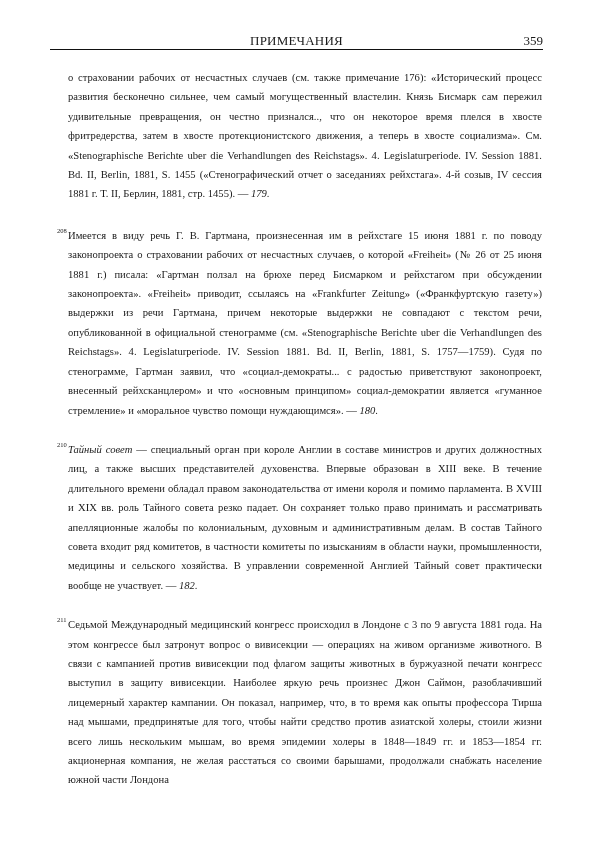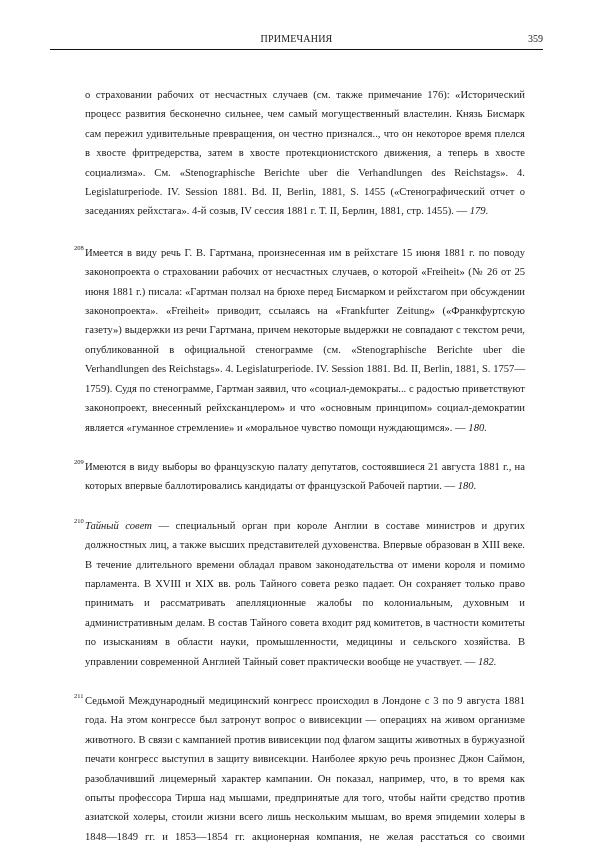--- a/index.html
+++ b/index.html
@@ -1,23 +1,23 @@
 <!DOCTYPE html>
 <html><head>
 <meta charset="utf-8">
 <style>
   html, body { margin: 0; padding: 0; background: #ffffff; }
   body { width: 600px; height: 850px; position: relative; overflow: hidden;
          font-family: "Liberation Serif", "DejaVu Serif", serif; color: #1a1a1a; }
   .header { position: absolute; left: 50px; top: 32px; width: 493px; height: 17px;
-            border-bottom: 1.3px solid #111; font-size: 10px; }
+            border-bottom: 1.3px solid #111; font-size: 13px; }
   .header .title { position: absolute; left: 0; right: 0; text-align: center; top: 1px; letter-spacing: 0.2px; }
   .header .pagenum { position: absolute; right: 0; top: 1px; }
   .content { position: absolute; left: 68px; top: 68px; width: 474px; font-size: 10.6px; line-height: 19.4px; }
-  .para { text-align: justify; margin: 17px; position: relative; }
+  .para { text-align: justify; margin: 0; position: relative; }
   .note { margin-top: 22px; }
   .note .num { position: absolute; left: -11px; top: -5px; font-size: 6.5px; }
   .note.n210 { margin-top: 20px; }
   .note.n209 { margin-top: 20px; }
   .note.n211 { margin-top: 20px; }
   .ref { font-style: italic; }
   .it { font-style: italic; }
 </style>
 </head>
 <body>
@@ -25,18 +25,17 @@
 <div class="header">
   <span class="title">ПРИМЕЧАНИЯ</span>
   <span class="pagenum">359</span>
 </div>
 
 <div class="content">
   <p class="para"><span>о страховании рабочих от несчастных случаев (см. также примечание 176): «Исторический процесс развития бесконечно сильнее, чем самый могущественный властелин. Князь Бисмарк сам пережил удивительные превращения, он честно признался.., что он некоторое время плелся в хвосте фритредерства, затем в хвосте протекционистского движения, а теперь в хвосте социализма». См. «Stenographische Berichte uber die Verhandlungen des Reichstags». 4. Legislaturperiode. IV. Session 1881. Bd. II, Berlin, 1881, S. 1455 («Стенографический отчет о заседаниях рейхстага». 4-й созыв, IV сессия 1881 г. Т. II, Берлин, 1881, стр. 1455). — </span><span class="ref">179.</span></p>
 
   <p class="para note n208"><sup class="num">208</sup><span>Имеется в виду речь Г. В. Гартмана, произнесенная им в рейхстаге 15 июня 1881 г. по поводу законопроекта о страховании рабочих от несчастных случаев, о которой «Freiheit» (№ 26 от 25 июня 1881 г.) писала: «Гартман ползал на брюхе перед Бисмарком и рейхстагом при обсуждении законопроекта». «Freiheit» приводит, ссылаясь на «Frankfurter Zeitung» («Франкфуртскую газету») выдержки из речи Гартмана, причем некоторые выдержки не совпадают с текстом речи, опубликованной в официальной стенограмме (см. «Stenographische Berichte uber die Verhandlungen des Reichstags». 4. Legislaturperiode. IV. Session 1881. Bd. II, Berlin, 1881, S. 1757—1759). Судя по стенограмме, Гартман заявил, что «социал-демократы... с радостью приветствуют законопроект, внесенный рейхсканцлером» и что «основным принципом» социал-демократии является «гуманное стремление» и «моральное чувство помощи нуждающимся». — </span><span class="ref">180.</span></p>
 
-  <p class="para note n209"><sup class="num">209</sup><span>Имеются в виду выборы во французскую палату депутатов, состоявшиеся 21 августа 1881 г., на которых впервые баллотировались кандидаты от французской Рабочей партии. — </span><span class="ref">180.</span></p>
 
   <p class="para note n210"><sup class="num">210</sup><span class="it">Тайный совет</span><span> — специальный орган при короле Англии в составе министров и других должностных лиц, а также высших представителей духовенства. Впервые образован в XIII веке. В течение длительного времени обладал правом законодательства от имени короля и помимо парламента. В XVIII и XIX вв. роль Тайного совета резко падает. Он сохраняет только право принимать и рассматривать апелляционные жалобы по колониальным, духовным и административным делам. В состав Тайного совета входит ряд комитетов, в частности комитеты по изысканиям в области науки, промышленности, медицины и сельского хозяйства. В управлении современной Англией Тайный совет практически вообще не участвует. — </span><span class="ref">182.</span></p>
 
   <p class="para note n211"><sup class="num">211</sup><span>Седьмой Международный медицинский конгресс происходил в Лондоне с 3 по 9 августа 1881 года. На этом конгрессе был затронут вопрос о вивисекции — операциях на живом организме животного. В связи с кампанией против вивисекции под флагом защиты животных в буржуазной печати конгресс выступил в защиту вивисекции. Наиболее яркую речь произнес Джон Саймон, разоблачивший лицемерный характер кампании. Он показал, например, что, в то время как опыты профессора Тирша над мышами, предпринятые для того, чтобы найти средство против азиатской холеры, стоили жизни всего лишь нескольким мышам, во время эпидемии холеры в 1848—1849 гг. и 1853—1854 гг. акционерная компания, не желая расстаться со своими барышами, продолжали снабжать население южной части Лондона</span></p>
 </div>
 
 </body></html>

